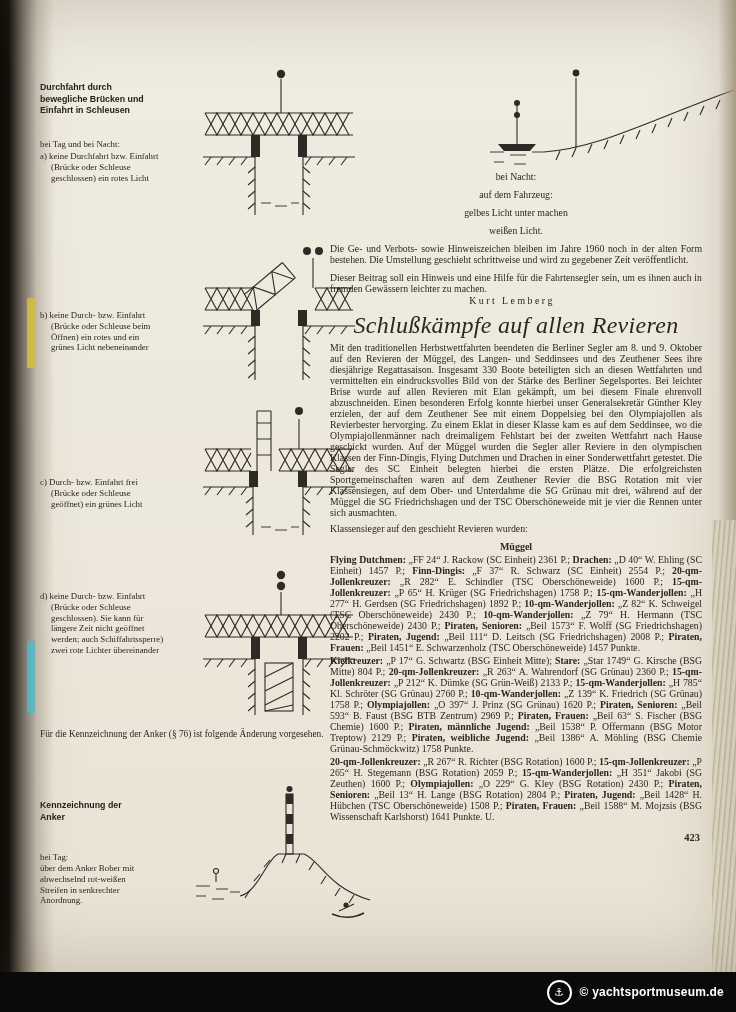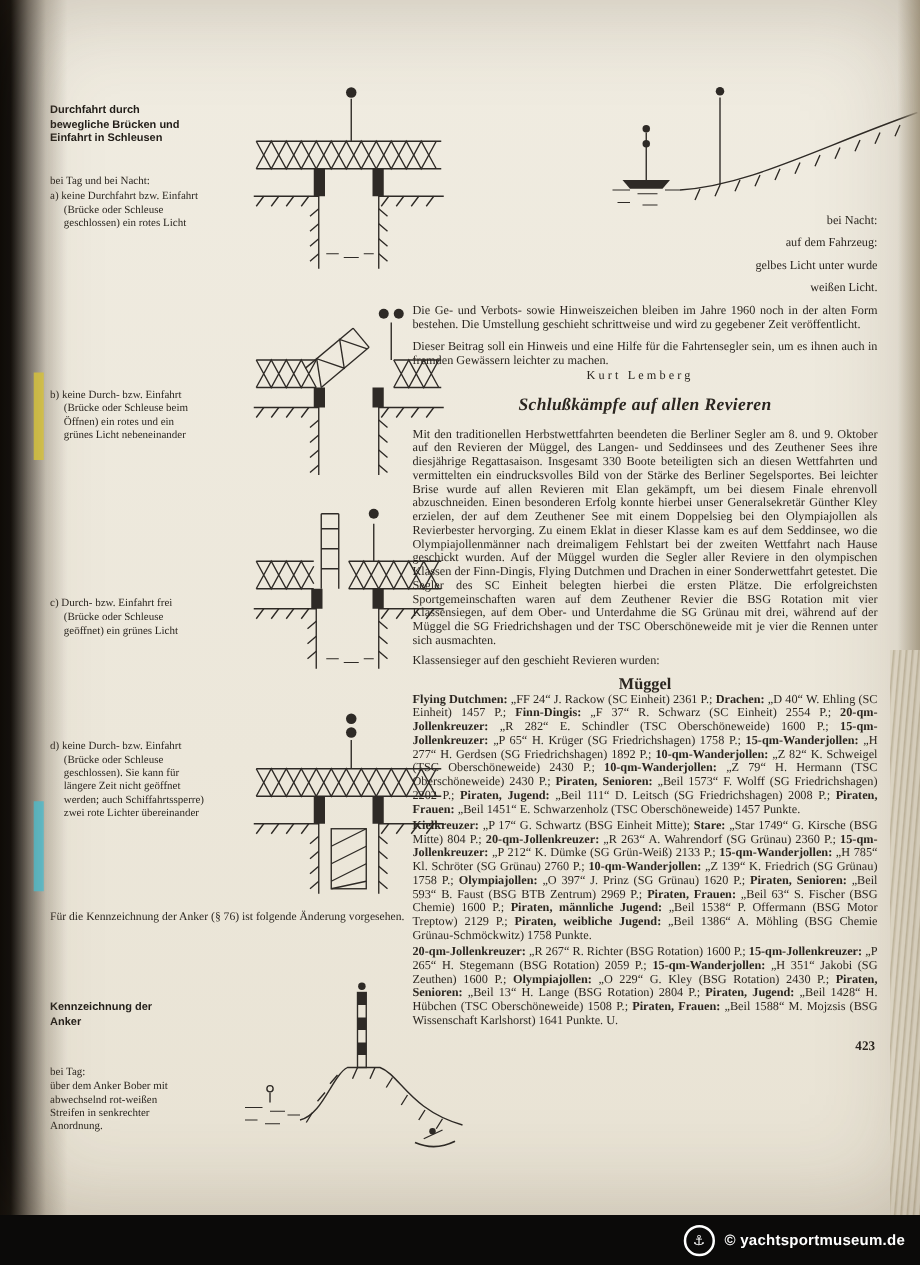--- a/index.html
+++ b/index.html
@@ -46,26 +46,26 @@
   #f3{left:155px;top:383px;width:168px;height:142px;}
   #f4{left:155px;top:549px;width:168px;height:158px;}
   #f5{left:146px;top:752px;width:192px;height:170px;}
   #f6{left:440px;top:40px;width:264px;height:122px;}
   .fig svg{display:block;width:100%;height:100%;}
 
   
   .rightcol{position:absolute;left:330px;top:164px;width:372px;font-size:9.8px;line-height:11px;
     text-align:justify;z-index:2;}
   .rightcol p{margin:7px 0 0;}
-  .nightline{text-align:right;margin:0;}
+  .nightline{text-align:center;margin:0;}
   .author{text-align:center;letter-spacing:2.5px;margin-top:1px !important;padding-right:8px;}
-  .title{font-size:14px;font-style:italic;font-weight:700;text-align:center;margin:9px 0 0;
+  .title{font-size:24px;font-style:italic;font-weight:400;text-align:center;margin:9px 0 0;
     letter-spacing:.3px;line-height:20px;}
   .lead{text-align:left;margin-top:5px !important;}
-  .sech{text-align:center;font-weight:700;font-size:13px;margin:7px 0 0;}
+  .sech{text-align:center;font-weight:700;font-size:10px;margin:7px 0 0;}
   .entries{margin-top:2px !important;}
   .entries b{font-weight:700;}
   .pagenum{text-align:right;font-weight:700;font-size:10.5px;margin-top:10px;padding-right:2px;}
 </style>
 </head>
 <body>
 
 <div class="scan">
 
   <h3 class="mh" id="lh1">Durchfahrt durch bewegliche Brücken und Einfahrt in Schleusen</h3>
@@ -204,21 +204,21 @@
         <path d="M80 95 l-4 9 M96 92 l-4 9 M112 88 l-4 9 M128 84 l-4 9 M144 79 l-4 9 M160 74 l-4 9 M176 68 l-4 9 M192 62 l-4 9 M208 56 l-4 9 M224 50 l-4 9 M240 44 l-4 9"></path>
         <line x1="96" y1="92" x2="96" y2="22"></line>
         <circle cx="96" cy="17" r="3.4" fill="#2e2a26" stroke="none"></circle>
       </g>
     </svg>
   </figure>
 
   <section class="rightcol">
     <p class="nightline">bei Nacht:</p>
     <p class="nightline">auf dem Fahrzeug:</p>
-    <p class="nightline">gelbes Licht unter wurde</p>
+    <p class="nightline">gelbes Licht unter machen</p>
     <p class="nightline">weißen Licht.</p>
 
     <p>Die Ge- und Verbots- sowie Hinweiszeichen bleiben im Jahre 1960 noch in der alten Form bestehen. Die Umstellung geschieht schrittweise und wird zu gegebener Zeit veröffentlicht.</p>
     <p>Dieser Beitrag soll ein Hinweis und eine Hilfe für die Fahrtensegler sein, um es ihnen auch in fremden Gewässern leichter zu machen.</p>
     <p class="author">Kurt Lemberg</p>
 
     <h1 class="title">Schlußkämpfe auf allen Revieren</h1>
     <p>Mit den traditionellen Herbstwettfahrten beendeten die Berliner Segler am 8. und 9. Oktober auf den Revieren der Müggel, des Langen- und Seddinsees und des Zeuthener Sees ihre diesjährige Regattasaison. Insgesamt 330 Boote beteiligten sich an diesen Wettfahrten und vermittelten ein eindrucksvolles Bild von der Stärke des Berliner Segelsportes. Bei leichter Brise wurde auf allen Revieren mit Elan gekämpft, um bei diesem Finale ehrenvoll abzuschneiden. Einen besonderen Erfolg konnte hierbei unser Generalsekretär Günther Kley erzielen, der auf dem Zeuthener See mit einem Doppelsieg bei den Olympiajollen als Revierbester hervorging. Zu einem Eklat in dieser Klasse kam es auf dem Seddinsee, wo die Olympiajollenmänner nach dreimaligem Fehlstart bei der zweiten Wettfahrt nach Hause geschickt wurden. Auf der Müggel wurden die Segler aller Reviere in den olympischen Klassen der Finn-Dingis, Flying Dutchmen und Drachen in einer Sonderwettfahrt getestet. Die Segler des SC Einheit belegten hierbei die ersten Plätze. Die erfolgreichsten Sportgemeinschaften waren auf dem Zeuthener Revier die BSG Rotation mit vier Klassensiegen, auf dem Ober- und Unterdahme die SG Grünau mit drei, während auf der Müggel die SG Friedrichshagen und der TSC Oberschöneweide mit je vier die Rennen unter sich ausmachten.</p>
     <p class="lead">Klassensieger auf den geschieht Revieren wurden:</p>
 

